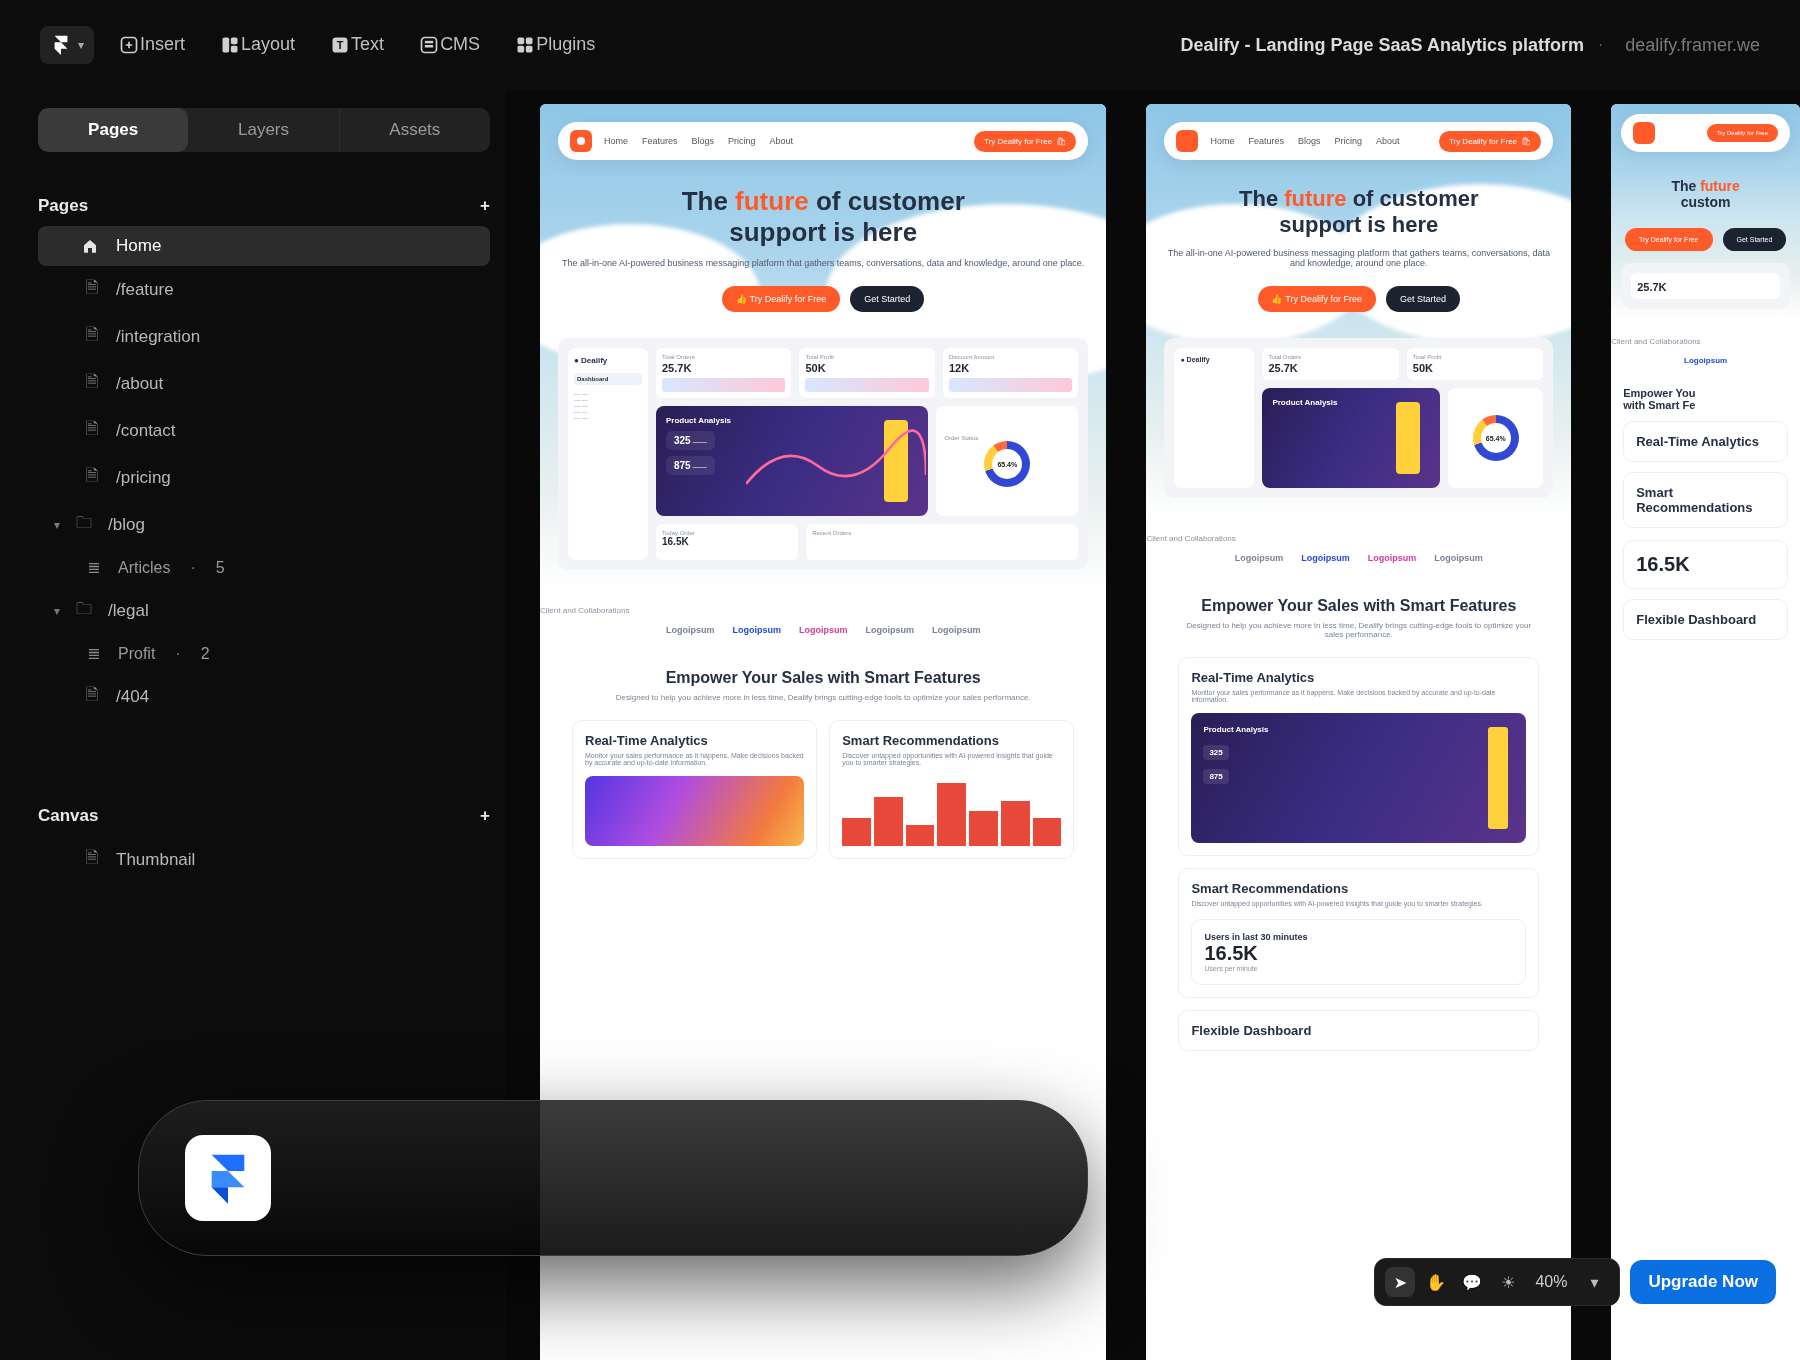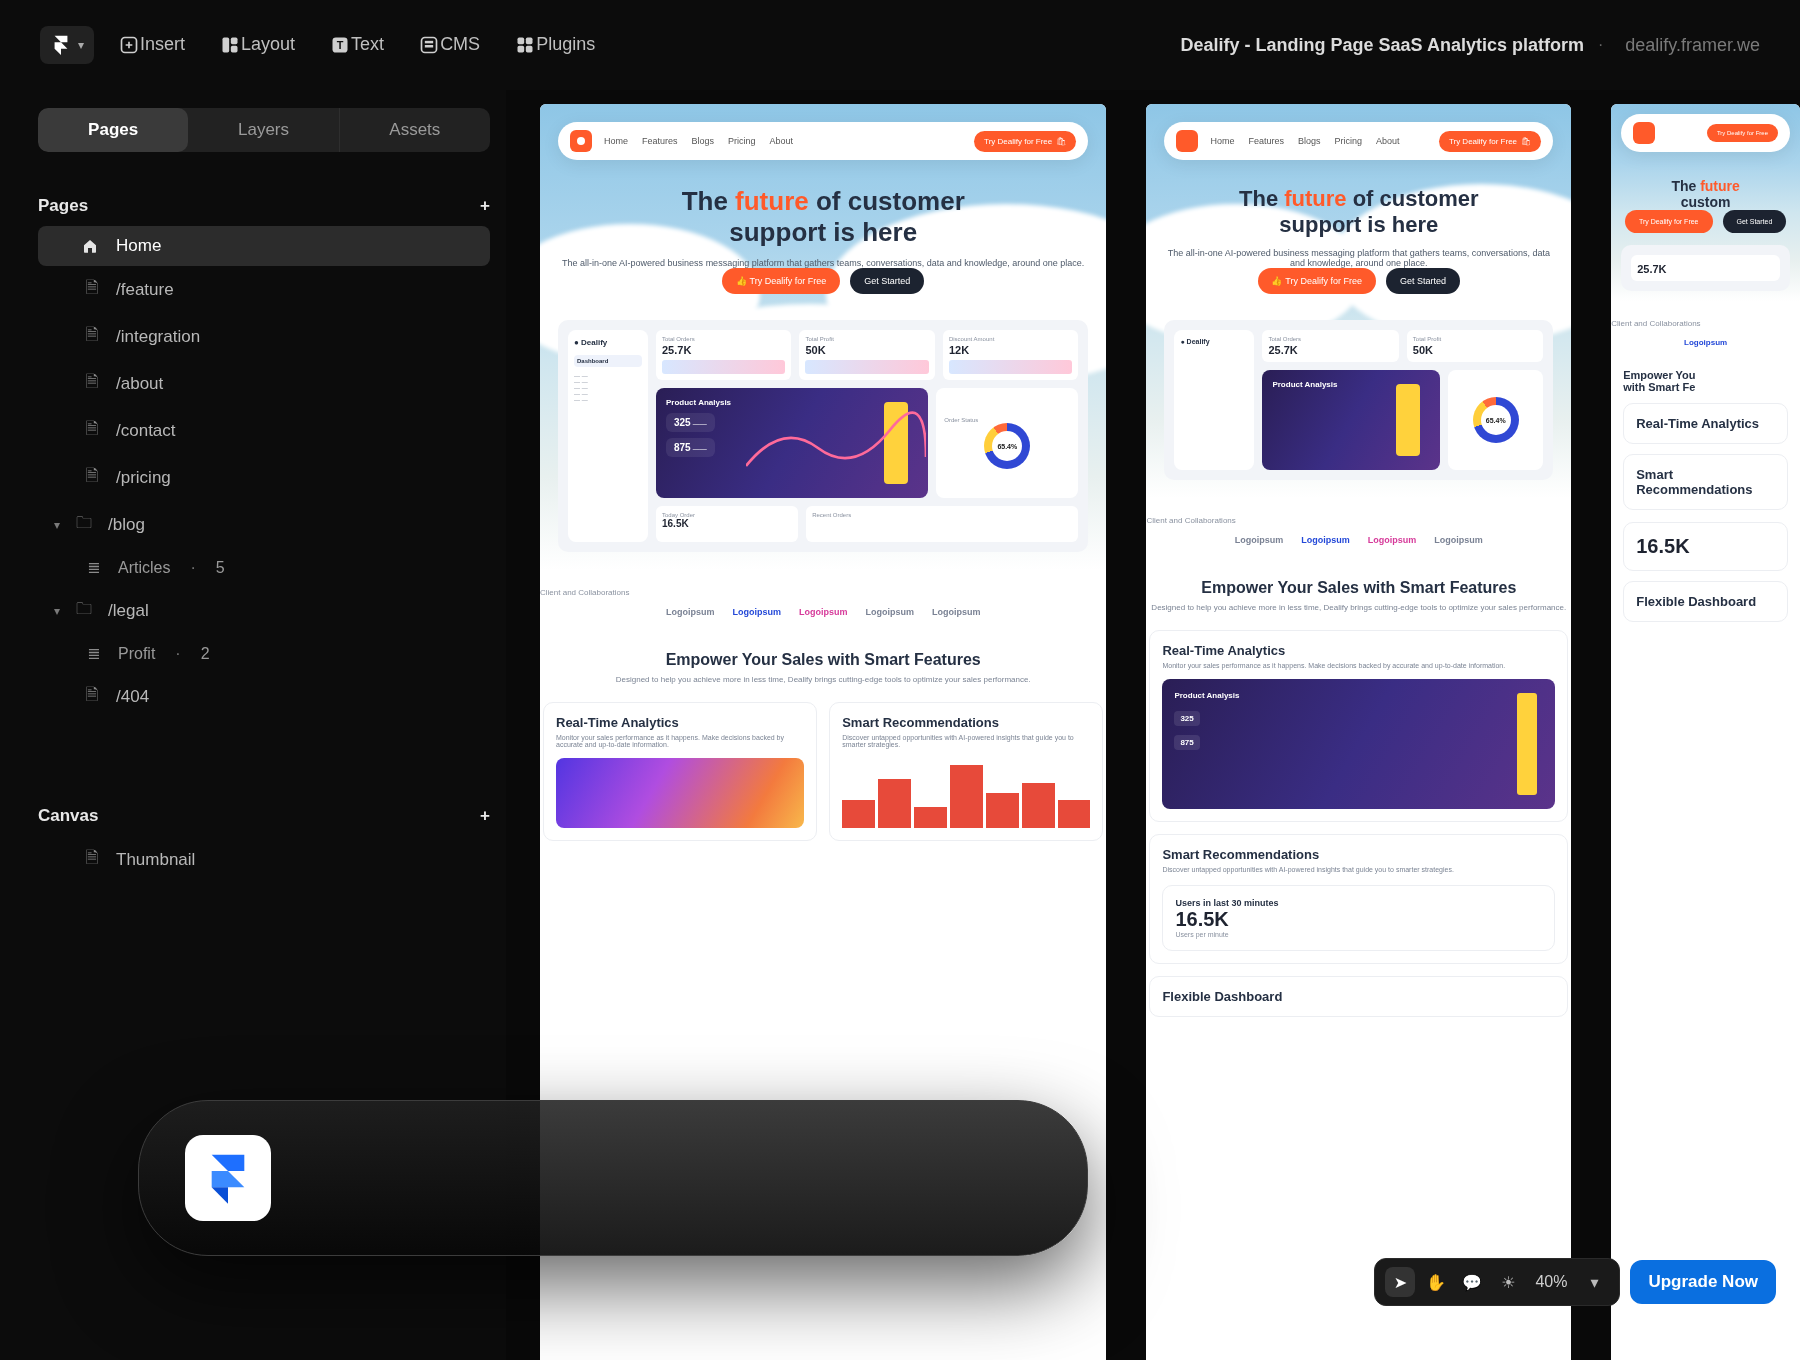--- a/index.html
+++ b/index.html
@@ -57,21 +57,21 @@
   .hero { position:relative; padding:18px; background: linear-gradient(#8ec6e6 0%, #aad4ec 30%, #cfe6ef 55%, #e8f0ef 80%, #ffffff 100%); overflow:hidden; }
   .hero .clouds { position:absolute; inset:0; }
   .hero .cloud { position:absolute; background:#fff; border-radius:50%; filter:blur(2px); }
   .nav-pill { background:#fff; border-radius:40px; padding:8px 12px; display:flex; align-items:center; gap:12px; box-shadow:0 4px 18px rgba(0,0,0,.08); position:relative; z-index:2; }
   .nav-pill .logo-sq { width:22px; height:22px; background:#ff5a2a; border-radius:6px; display:flex; align-items:center; justify-content:center; }
   .nav-pill .links { display:flex; gap:14px; font-size:9px; color:#555; }
   .nav-pill .cta { margin-left:auto; background:#ff5a2a; color:#fff; font-size:8px; padding:6px 10px; border-radius:40px; display:flex; align-items:center; gap:4px; }
   .hero h1 { text-align:center; font-size:26px; font-weight:800; color:#253043; margin-top:26px; position:relative; z-index:2; }
   .hero h1 .accent { color:#ff5a2a; }
   .hero p.sub { text-align:center; font-size:9px; color:#4e5a6a; margin-top:10px; position:relative; z-index:2; }
-  .hero .btns { display:flex; gap:10px; justify-content:center; position:relative; z-index:2; }
+  .hero .btns { display:flex; gap:10px; justify-content:center; margin-top:18px; position:relative; z-index:2; }
   .hero .btn-p { background:#ff5a2a; color:#fff; font-size:9px; padding:8px 14px; border-radius:30px; }
   .hero .btn-s { background:#1c2330; color:#fff; font-size:9px; padding:8px 14px; border-radius:30px; }
   .dash-shot { background:#f2f4f8; border-radius:10px; margin-top:26px; position:relative; z-index:2; padding:10px; display:flex; gap:8px; }
   .dash-side { width:80px; background:#fff; border-radius:8px; padding:8px 6px; font-size:6px; color:#8891a0; }
   .dash-main { flex:1; }
   .dash-top { display:flex; gap:8px; }
   .stat-card { flex:1; background:#fff; border-radius:6px; padding:6px; }
   .stat-card .lbl { font-size:6px; color:#8a92a0; }
   .stat-card .val { font-size:11px; font-weight:800; color:#1e2330; margin-top:2px; }
   .spark { height:14px; background:linear-gradient(90deg,#9cc3ff,#ff76a0); border-radius:3px; margin-top:4px; opacity:.4; }
@@ -86,21 +86,21 @@
   .donut .c { width:30px; height:30px; border-radius:50%; background:#fff; font-size:7px; font-weight:800; display:flex; align-items:center; justify-content:center; }
   .today { display:flex; gap:8px; margin-top:8px; }
   .today > div { flex:1; background:#fff; border-radius:6px; padding:6px; font-size:6px; color:#8a92a0; }
   .today .v { font-size:10px; font-weight:800; color:#1e2330; }
   .clients { text-align:left; padding:18px 0 10px; }
   .clients .t { font-size:8px; color:#8a92a0; }
   .logo-row { display:flex; justify-content:center; gap:18px; margin-top:10px; font-size:9px; font-weight:700; }
   .logo-row span { color:#7a8294; }
   .logo-row span:nth-child(2){ color:#2449d8; }
   .logo-row span:nth-child(3){ color:#d63a9a; }
-  .sect { padding:24px 3px; }
+  .sect { padding:24px 32px; }
   .sect h2 { text-align:center; font-size:16px; font-weight:800; color:#253043; }
   .sect p.d { text-align:center; font-size:8px; color:#7b8494; margin-top:6px; }
   .card-grid { display:flex; gap:12px; margin-top:18px; }
   .card-col { flex:1; }
   .fcard { border:1px solid #eceef2; border-radius:10px; padding:12px; }
   .fcard h3 { font-size:13px; font-weight:800; color:#253043; }
   .fcard p { font-size:7px; color:#7b8494; margin-top:4px; }
   .grad-box { height:70px; border-radius:8px; margin-top:10px; background:linear-gradient(120deg,#5335e1,#b04de0 40%,#f37a3e 80%,#f8b84b); }
   .frame.tablet .hero h1 { font-size:22px; }
   .frame.tablet .card-grid { flex-direction:column; }

